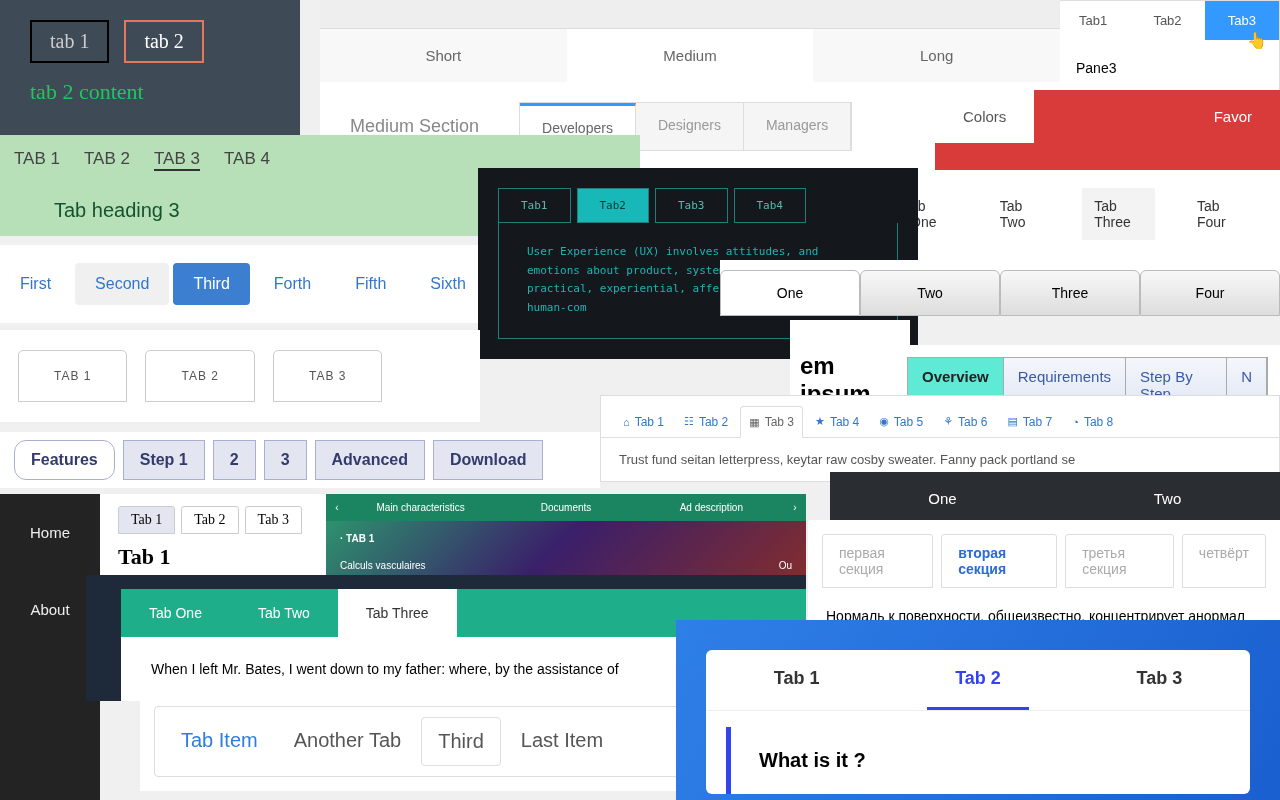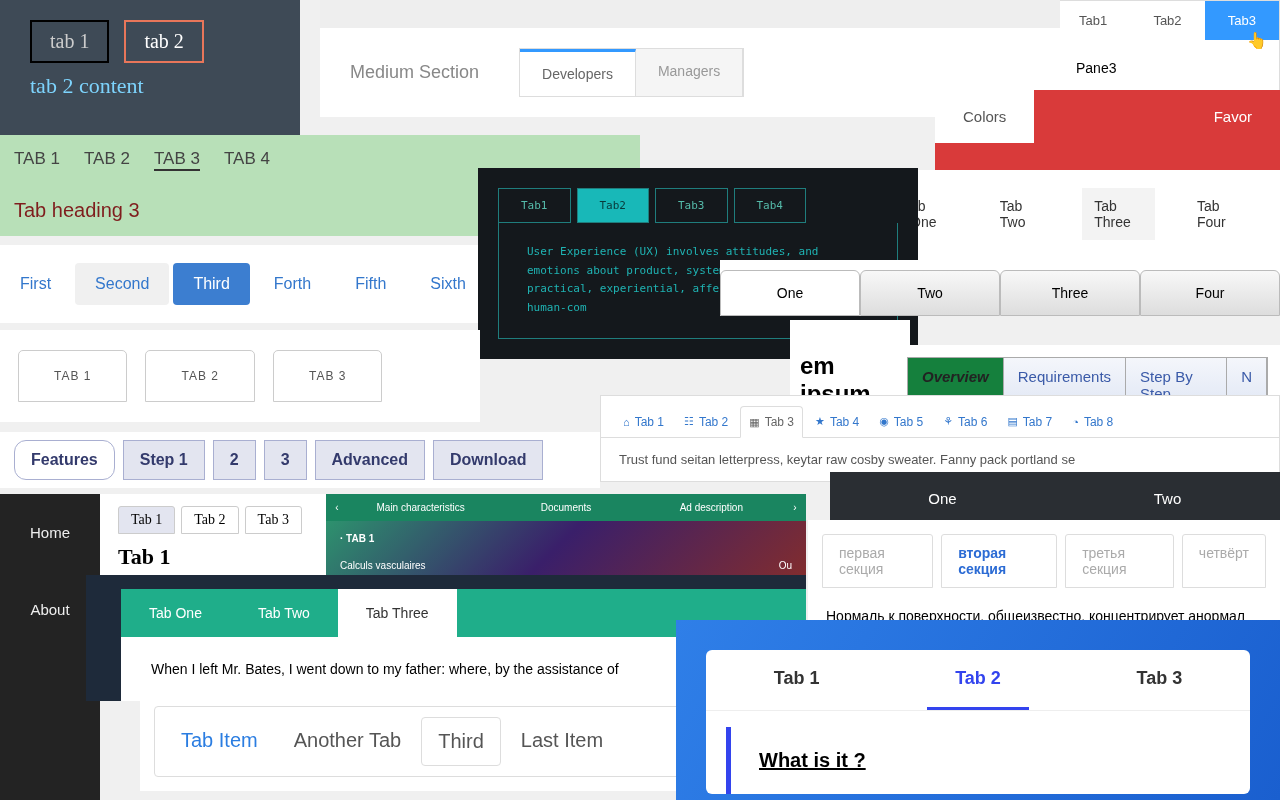--- a/index.html
+++ b/index.html
@@ -3,21 +3,21 @@
 <meta charset="utf-8">
 <style>
 * { box-sizing: border-box; margin: 0; padding: 0; font-family: -apple-system, BlinkMacSystemFont, "Segoe UI", Arial, sans-serif; }
 body { width: 1280px; height: 800px; background: #f0f0f0; position: relative; overflow: hidden; }
 
 
 .panel-a { position: absolute; left: 0; top: 0; width: 300px; height: 135px; background: #3e4a56; padding: 20px 30px; }
 .panel-a .tabs { display: flex; gap: 15px; }
 .panel-a .tab { border: 2px solid #000; padding: 8px 18px; color: #ccc; font-family: Georgia, serif; font-size: 20px; }
 .panel-a .tab.active { border-color: #e8765a; color: #fff; }
-.panel-a .content { color: #7dd3fc; font-family: Georgia, serif; font-size: 22px; margin-top: 10px; }
+.panel-a .content { color: #22c55e; font-family: Georgia, serif; font-size: 22px; margin-top: 16px; }
 
 
 .panel-b { position: absolute; right: 0; top: 0; width: 225px; background: #fff; border: 1px solid #ddd; }
 .panel-b .tabs { display: flex; }
 .panel-b .tab { flex: 1; text-align: center; padding: 12px 0; font-size: 13px; color: #555; }
 .panel-b .tab.active { background: #3399ff; color: #fff; }
 .panel-b .cursor { position: absolute; right: 12px; top: 30px; font-size: 16px; }
 .panel-b .content { padding: 20px; font-size: 14px; }
 
 
@@ -29,21 +29,21 @@
 .panel-c .section-title { color: #888; font-size: 18px; }
 .panel-c .inner-tabs { display: flex; background: #f5f5f5; border: 1px solid #ddd; }
 .panel-c .inner-tab { padding: 14px 22px; color: #999; font-size: 14px; border-right: 1px solid #ddd; }
 .panel-c .inner-tab.active { background: #fff; color: #666; border-top: 3px solid #3399ff; }
 
 
 .panel-d { position: absolute; left: 0; top: 135px; width: 640px; background: #b8e0b8; padding: 14px; }
 .panel-d .tabs { display: flex; gap: 24px; }
 .panel-d .tab { font-size: 17px; color: #444; }
 .panel-d .tab.active { border-bottom: 2px solid #333; }
-.panel-d .heading { font-size: 20px; margin-top: 28px; color: #7f1d1d; }
+.panel-d .heading { font-size: 20px; margin-top: 28px; color: #14532d; margin-left: 40px; }
 
 
 .panel-e { position: absolute; right: 0; top: 90px; width: 345px; height: 80px; background: #d93a3a; color: #fff; }
 .panel-e .tabs { display: flex; gap: 44px; }
 .panel-e .tab { padding: 18px 28px; font-size: 15px; }
 .panel-e .tab.active { background: #fff; color: #555; }
 
 
 .panel-f { position: absolute; left: 870px; top: 170px; width: 410px; background: #fff; padding: 10px; }
 .panel-f .tabs { display: flex; gap: 30px; padding: 8px 18px; }
@@ -76,21 +76,21 @@
 .panel-j .tabs { display: flex; gap: 18px; }
 .panel-j .tab { border: 1px solid #ccc; border-radius: 5px 5px 0 0; padding: 18px 35px; font-size: 12px; letter-spacing: 1px; color: #555; }
 
 
 .panel-k { position: absolute; left: 790px; top: 320px; width: 120px; background: #fff; padding: 32px 10px; font-size: 24px; font-weight: bold; }
 
 
 .panel-l { position: absolute; left: 895px; top: 345px; width: 385px; background: #fff; padding: 12px; }
 .panel-l .tabs { display: flex; border: 1px solid #aaa; }
 .panel-l .tab { padding: 10px 14px; background: linear-gradient(#f4f6fb,#dfe6f4); color: #3a5aa8; font-size: 15px; border-right: 1px solid #aaa; }
-.panel-l .tab.active { background: #15803d; color: #222; font-weight: bold; font-style: italic; }
+.panel-l .tab.active { background: #5eead4; color: #222; font-weight: bold; }
 
 
 .panel-m { position: absolute; left: 600px; top: 395px; width: 680px; background: #fff; border: 1px solid #ddd; padding: 0; }
 .panel-m .tabs { display: flex; gap: 4px; padding: 10px 14px 0; border-bottom: 1px solid #ddd; flex-wrap: nowrap; }
 .panel-m .tab { padding: 8px 8px; color: #3377cc; font-size: 12px; display: flex; align-items: center; gap: 5px; white-space: nowrap; }
 .panel-m .tab.active { border: 1px solid #ddd; border-bottom: 1px solid #fff; border-radius: 4px 4px 0 0; margin-bottom: -1px; color: #666; }
 .panel-m .icon { font-size: 11px; }
 .panel-m .content { padding: 14px 18px; font-size: 13px; color: #555; }
 
 
@@ -144,21 +144,21 @@
 .panel-u .tab { padding: 12px 16px; font-size: 20px; color: #555; }
 .panel-u .tab.first { color: #2b7de1; font-weight: 500; }
 .panel-u .tab.active { border: 1px solid #ddd; border-radius: 4px; }
 
 
 .panel-v { position: absolute; left: 676px; top: 620px; width: 604px; height: 180px; background: linear-gradient(120deg,#2f7fe8,#1a5fcf); padding: 30px; }
 .panel-v .card { background: #fff; border-radius: 6px; padding: 0; }
 .panel-v .tabs { display: flex; justify-content: space-around; border-bottom: 1px solid #eee; }
 .panel-v .tab { padding: 18px 28px; font-size: 18px; font-weight: bold; color: #333; }
 .panel-v .tab.active { color: #3344ee; border-bottom: 3px solid #3344ee; }
-.panel-v .content { padding: 22px 28px; font-size: 20px; font-weight: bold; border-left: 5px solid #3344ee; margin: 16px 20px 0; text-decoration: underline; }
+.panel-v .content { padding: 22px 28px; font-size: 20px; font-weight: bold; border-left: 5px solid #3344ee; margin: 16px 20px 0; }
 </style>
 </head>
 <body>
 
 <div class="panel-a">
   <div class="tabs">
     <div class="tab">tab 1</div>
     <div class="tab active">tab 2</div>
   </div>
   <div class="content">tab 2 content</div>
@@ -168,24 +168,30 @@
   <div class="tabs">
     <div class="tab">Tab1</div>
     <div class="tab">Tab2</div>
     <div class="tab active">Tab3</div>
   </div>
   <div class="cursor">👆</div>
   <div class="content">Pane3</div>
 </div>
 
 <div class="panel-c">
+  <div class="tabs">
+    <div class="tab">Short</div>
+    <div class="tab active">Medium</div>
+    <div class="tab">Long</div>
+  </div>
   <div class="section">
     <div class="section-title">Medium Section</div>
     <div class="inner-tabs">
       <div class="inner-tab active">Developers</div>
+      <div class="inner-tab">Designers</div>
       <div class="inner-tab">Managers</div>
     </div>
   </div>
 </div>
 
 <div class="panel-d">
   <div class="tabs">
     <div class="tab">TAB 1</div>
     <div class="tab">TAB 2</div>
     <div class="tab active">TAB 3</div>

